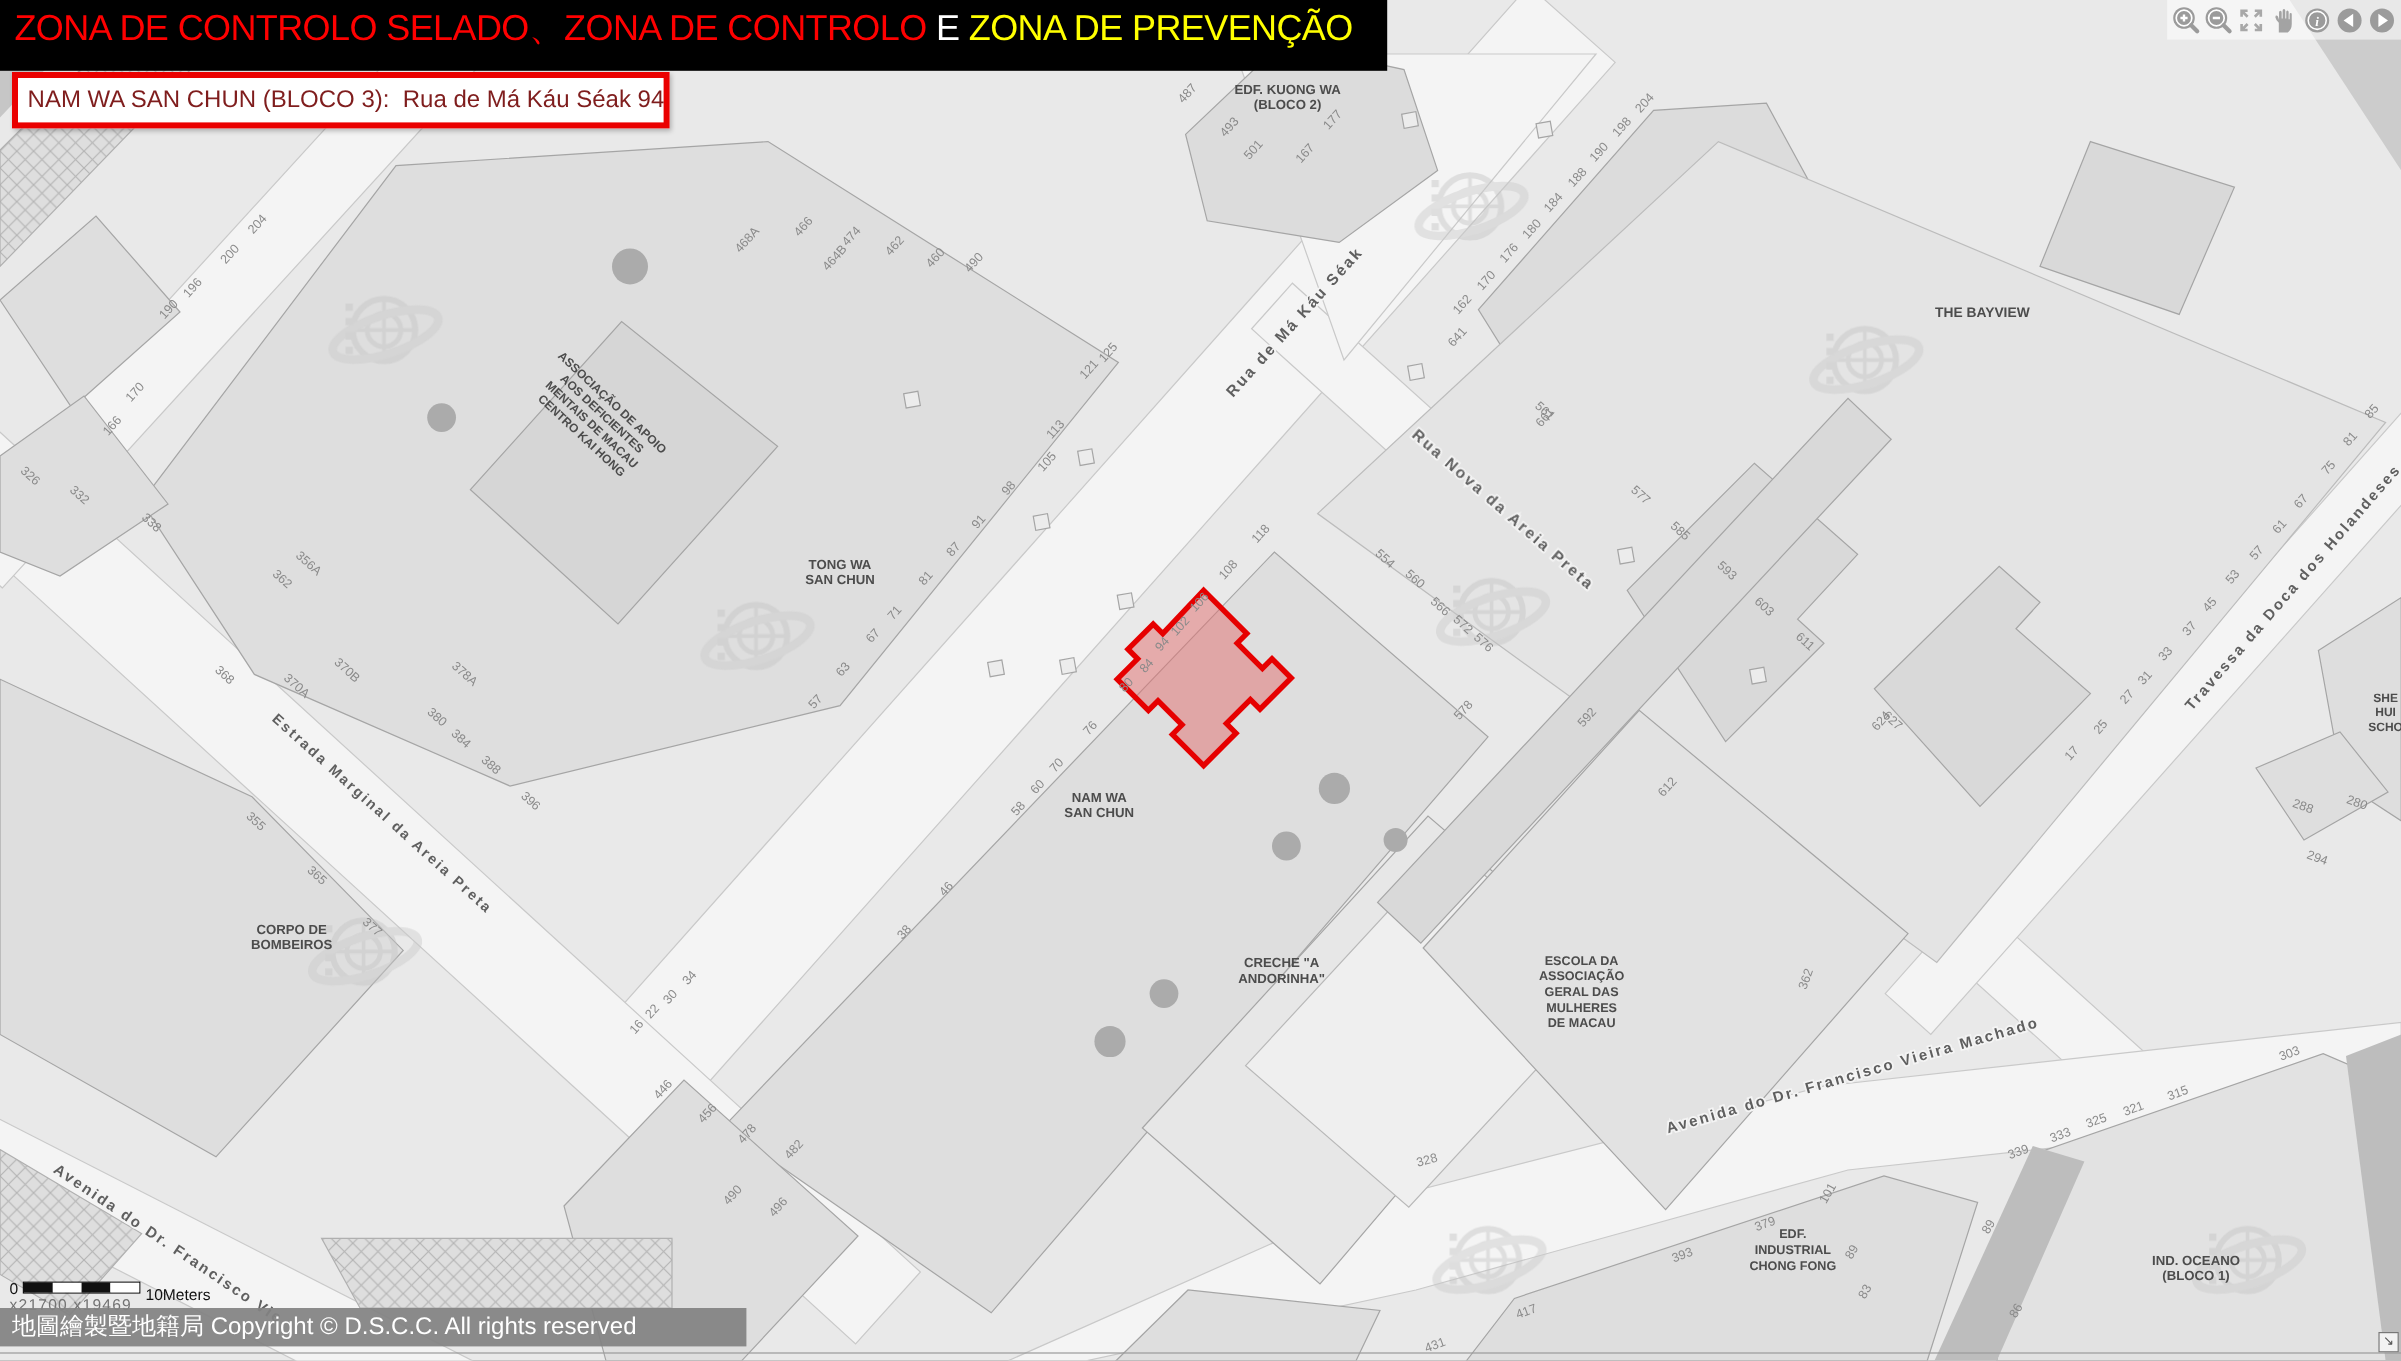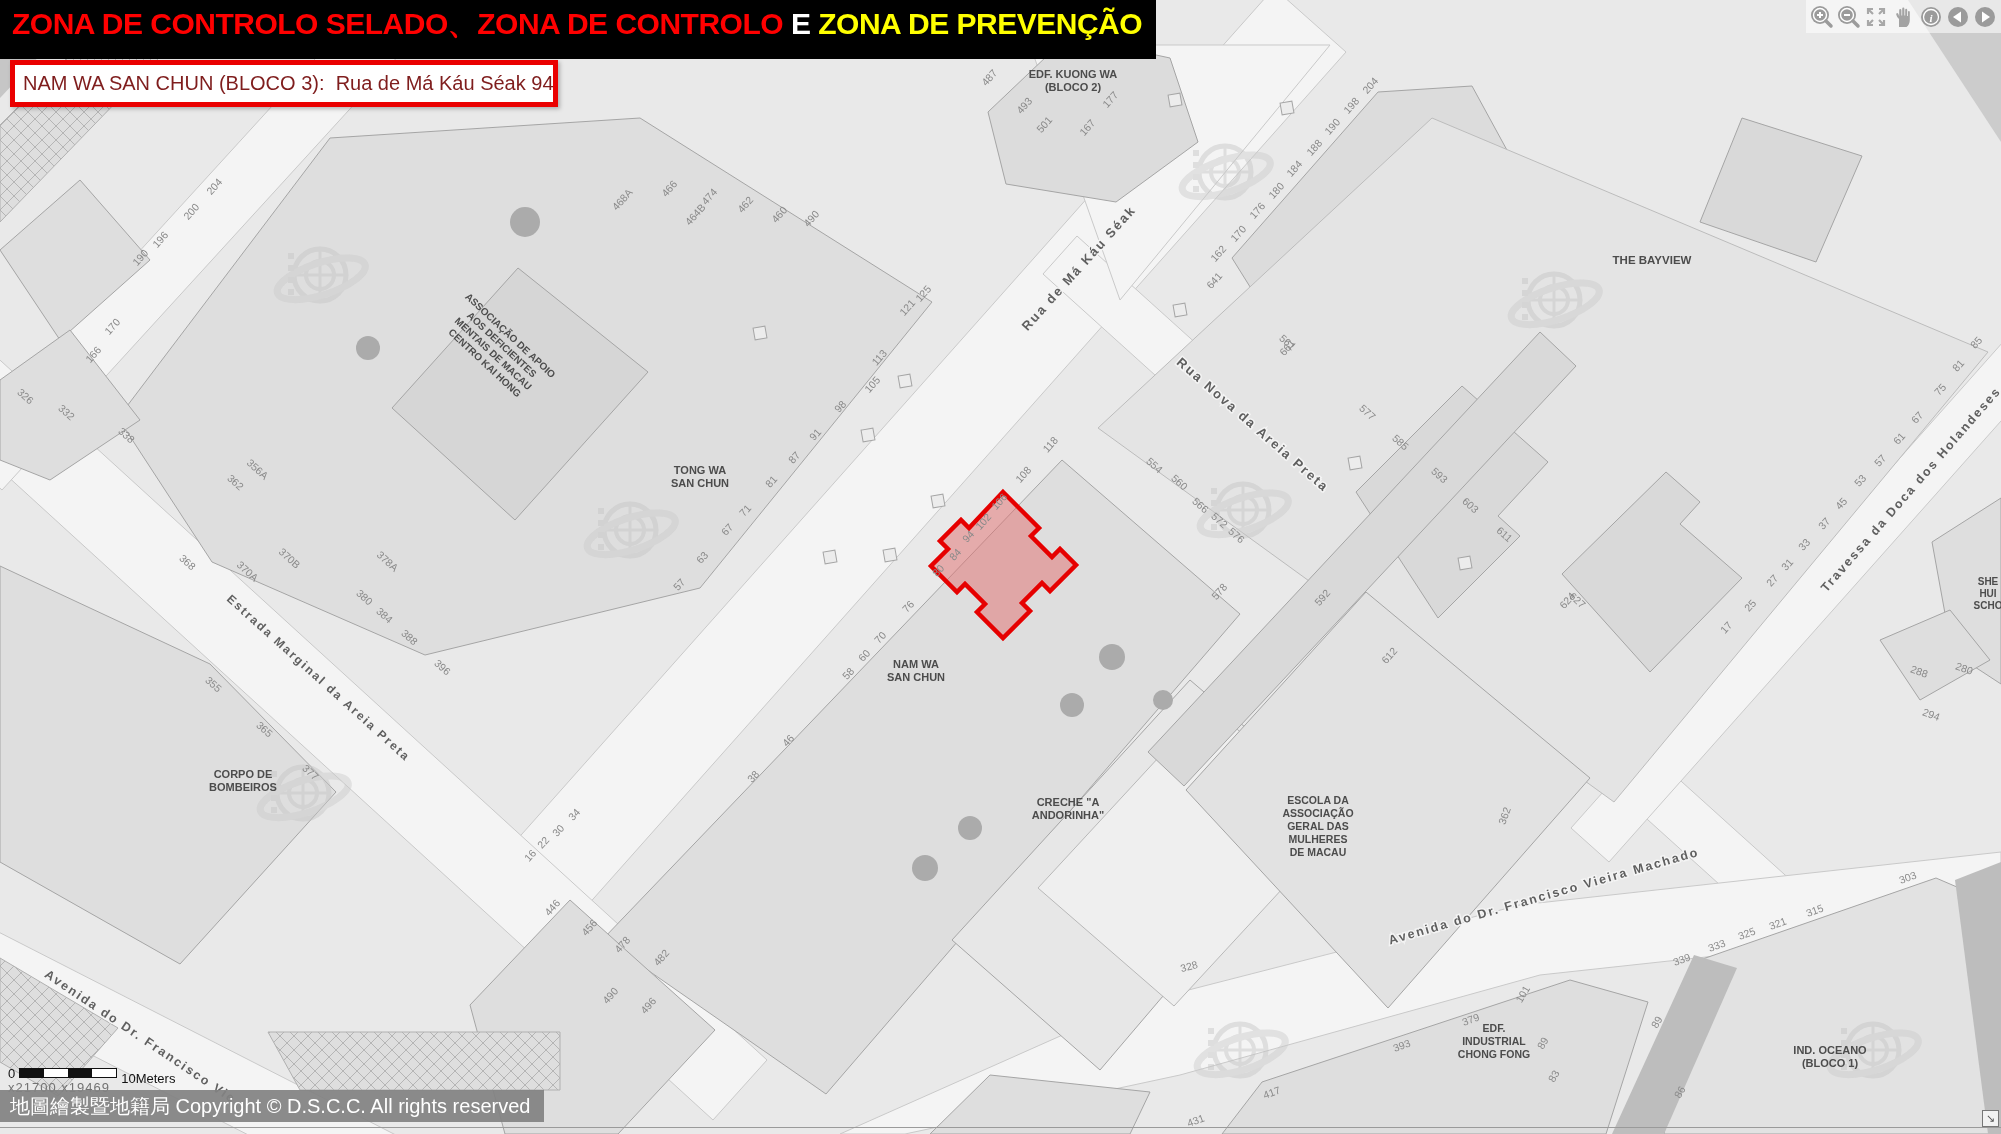--- a/index.html
+++ b/index.html
@@ -5,38 +5,38 @@
   html,body{margin:0;padding:0;background:#444;}
   .stage{position:relative;width:2001px;height:1134px;overflow:hidden;
          font-family:"Liberation Sans",sans-serif;background:#e9e9e9;}
   svg text{user-select:none;}
   .hn{font-family:"Liberation Sans",sans-serif;font-size:10.5px;fill:#8a8a8a;text-anchor:middle;}
   .street{font-family:"Liberation Sans",sans-serif;font-weight:bold;fill:#5f5f5f;text-anchor:middle;
           paint-order:stroke;stroke:#f4f4f4;stroke-width:3px;}
   .bl{font-family:"Liberation Sans",sans-serif;font-weight:bold;fill:#4c4c4c;text-anchor:middle;}
   .titlebar{position:absolute;left:0;top:0;width:1156px;height:59px;background:#000;
             white-space:nowrap;line-height:47px;padding-left:12px;box-sizing:border-box;
-            font-size:30px;font-weight:bold;letter-spacing:-0.5px;}
+            font-size:30px;font-weight:normal;letter-spacing:-0.5px;}
   .titlebar .t-red{color:#ff0000;} .titlebar .t-white{color:#ffffff;} .titlebar .t-yellow{color:#ffff00;}
   .infobox{position:absolute;left:10px;top:60px;width:548px;background:#fff;
            border:5px solid #ea0000;box-sizing:border-box;padding:5px 10px 7px 8px;
            box-shadow:2px 2px 4px rgba(0,0,0,.25);}
   .infobox .l1{font-size:21px;color:#000;text-decoration:underline;white-space:nowrap;}
   .infobox .l2{font-size:20px;color:#7f1d1d;white-space:pre;margin-top:2px;}
   .toolbar{position:absolute;left:1806px;top:0;width:195px;height:33px;
            background:rgba(255,255,255,.55);display:flex;align-items:center;
            justify-content:space-between;padding:0 3px;box-sizing:border-box;}
   .tbtn{width:26px;height:26px;border:none;background:transparent;padding:0;cursor:pointer;}
   .scalebar{position:absolute;left:8px;top:1060px;display:flex;align-items:center;gap:4px;}
   .scalebar .z{font-size:13px;color:#111;}
   .scalebar .bar{display:flex;border:1px solid #111;height:8px;}
   .scalebar .seg{width:24px;height:8px;}
   .scalebar .lbl{font-size:13px;color:#111;margin-top:11px;}
   .coords{position:absolute;left:8px;top:1080px;font-size:13px;color:#737373;letter-spacing:1px;text-align:right;}
-  .copyright{position:absolute;left:0;top:1090px;width:544px;height:32px;background:rgba(130,130,130,.93);
+  .copyright{position:absolute;left:0;top:1090px;width:622px;height:32px;background:rgba(130,130,130,.93);
              color:#fff;font-size:20px;line-height:32px;padding-left:10px;box-sizing:border-box;white-space:nowrap;}
   .cornerbtn{position:absolute;left:1982px;top:1110px;width:17px;height:17px;background:#f2f2f2;
              border:1px solid #777;box-sizing:border-box;font-size:11px;line-height:15px;
              text-align:center;color:#555;cursor:pointer;}
   .mapline{position:absolute;left:0;top:1127px;width:2001px;height:1px;background:#9a9a9a;}
 </style>
 </head>
 <body>
 
 <div class="stage">

